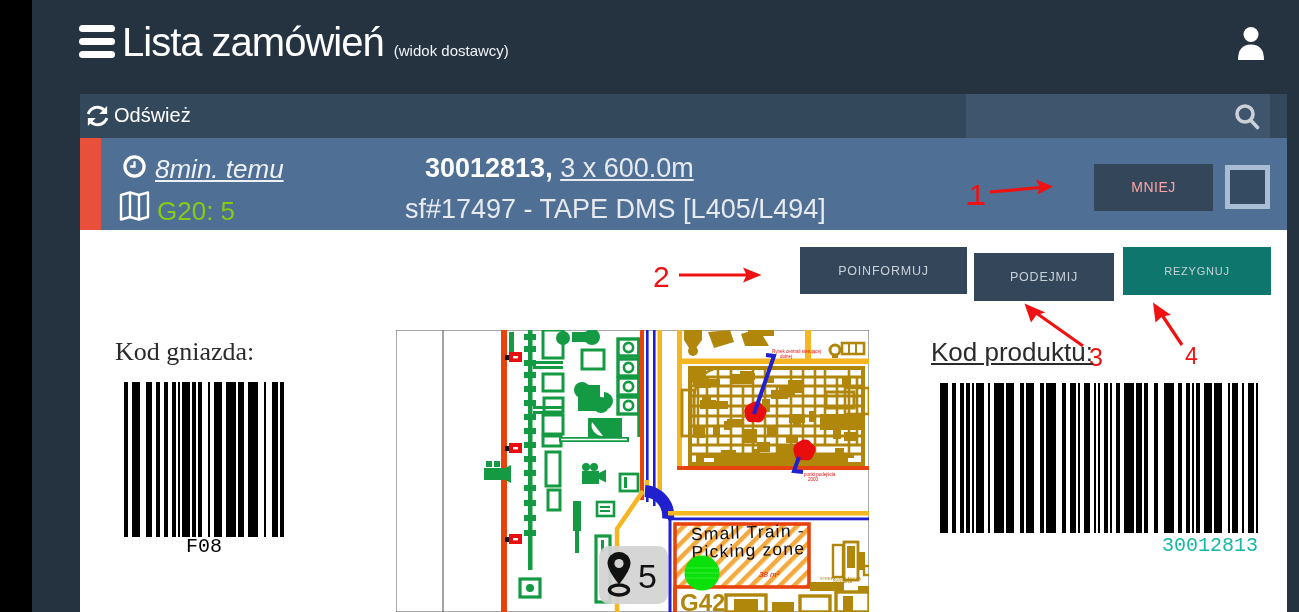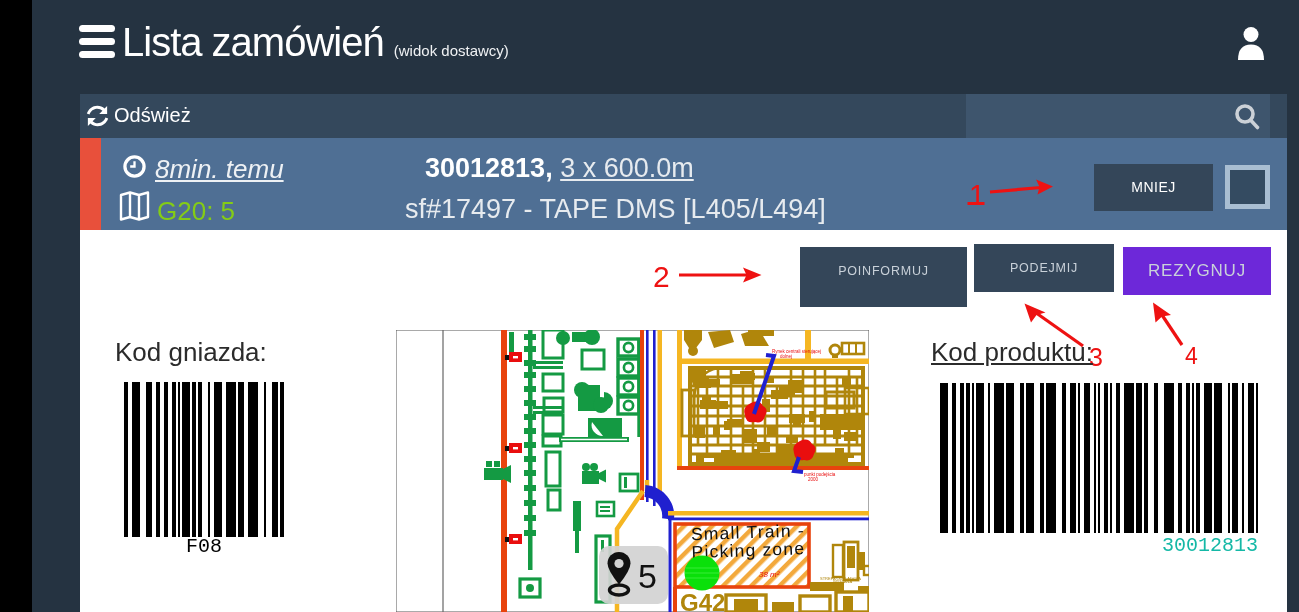--- a/index.html
+++ b/index.html
@@ -60,51 +60,51 @@
 
 <div class="abs" style="left:405px;top:194px;font-size:27px;color:#e7ebef;">sf#17497 - TAPE DMS [L405/L494]</div>
 
 <svg class="abs" style="left:955px;top:165px;" width="110" height="55" viewBox="0 0 110 55">
   <text x="14" y="39.5" font-size="29" fill="#ee1212" font-family="Liberation Sans">1</text>
   <rect x="12.5" y="37" width="17" height="3" fill="#ee1212"></rect>
   <line x1="35" y1="27" x2="86" y2="22.5" stroke="#ee1212" stroke-width="3.2"></line>
   <path d="M98 21.5 L81 14.5 L84.5 21.8 L82.5 29.5 Z" fill="#ee1212"></path>
 </svg>
 
-<div class="abs" style="left:1094px;top:164px;width:119px;height:47px;background:#344659;color:#ffffff;font-size:14px;letter-spacing:0.5px;text-align:center;line-height:47px;">MNIEJ</div>
+<div class="abs" style="left:1094px;top:164px;width:119px;height:47px;background:#344659;color:#fca5a5;font-size:14px;letter-spacing:0.5px;text-align:center;line-height:47px;">MNIEJ</div>
 
 <div class="abs" style="left:1225px;top:165px;width:35px;height:34px;background:#344b61;border:5px solid #a9bed2;"></div>
 
 <div class="abs" style="left:80px;top:230px;width:1207px;height:382px;background:#fff;"></div>
 
 <svg class="abs" style="left:640px;top:250px;" width="135" height="50" viewBox="0 0 135 50">
   <text x="13" y="36.5" font-size="30" fill="#ee1212" font-family="Liberation Sans">2</text>
   <line x1="39" y1="25" x2="108" y2="25" stroke="#ee1212" stroke-width="3.2"></line>
   <path d="M121.5 25 L103 17.5 L106.5 25 L103 32.5 Z" fill="#ee1212"></path>
 </svg>
 
-<div class="abs" style="left:800px;top:247px;width:167px;height:60px;background:#344659;color:#d5dbe1;font-size:12.5px;letter-spacing:0.8px;text-align:center;line-height:48px;color:#c9d1d9;">POINFORMUJ</div>
-
-<div class="abs" style="left:974px;top:244px;width:140px;height:48px;background:#344659;color:#d5dbe1;font-size:12.5px;letter-spacing:0.8px;text-align:center;line-height:48px;color:#c9d1d9;">PODEJMIJ</div>
-
-<div class="abs" style="left:1123px;top:247px;width:148px;height:48px;background:#6d28d9;color:#d5dbe1;font-size:17px;letter-spacing:0.8px;text-align:center;line-height:48px;color:#c9d1d9;">REZYGNUJ</div>
+<div class="abs" style="left:800px;top:247px;width:167px;height:47px;background:#344659;color:#d5dbe1;font-size:12.5px;letter-spacing:0.8px;text-align:center;line-height:48px;color:#c9d1d9;">POINFORMUJ</div>
+
+<div class="abs" style="left:974px;top:253px;width:140px;height:48px;background:#344659;color:#d5dbe1;font-size:12.5px;letter-spacing:0.8px;text-align:center;line-height:48px;color:#c9d1d9;">PODEJMIJ</div>
+
+<div class="abs" style="left:1123px;top:247px;width:148px;height:48px;background:#0f766e;color:#d5dbe1;font-size:11px;letter-spacing:0.8px;text-align:center;line-height:48px;color:#c9d1d9;">REZYGNUJ</div>
 
 <svg class="abs" style="left:1010px;top:295px;" width="105" height="75" viewBox="0 0 105 75">
   <line x1="73" y1="51" x2="22" y2="15" stroke="#ee1212" stroke-width="3.2"></line>
   <path d="M14.5 8.5 L21 27.5 L26.5 20 L35.5 17.5 Z" fill="#ee1212"></path>
   <text x="79" y="71" font-size="25" fill="#ee1212" font-family="Liberation Sans">3</text>
 </svg>
 
 <svg class="abs" style="left:1135px;top:295px;" width="80" height="75" viewBox="0 0 80 75">
   <line x1="47" y1="50" x2="23" y2="14" stroke="#ee1212" stroke-width="3.2"></line>
   <path d="M18 7.5 L20.5 27.5 L27 21.5 L36 20 Z" fill="#ee1212"></path>
   <text x="50" y="68.5" font-size="23" fill="#ee1212" font-family="Liberation Sans">4</text>
 </svg>
 
-<div class="abs" style="left:115px;top:337px;font-size:26px;color:#2b2b2b;">Kod gniazda:</div>
+<div class="abs" style="left:115px;top:337px;font-size:26px;color:#2b2b2b;font-family:Liberation Serif, serif;">Kod gniazda:</div>
 
 <svg class="abs" style="left:124px;top:382px;" width="160" height="155" viewBox="0 0 160 155" fill="#000">
 <rect x="0.0" width="4.0" height="155"></rect>
     <rect x="8.0" width="8.0" height="155"></rect>
     <rect x="22.0" width="6.0" height="155"></rect>
     <rect x="32.0" width="4.0" height="155"></rect>
     <rect x="40.0" width="4.0" height="155"></rect>
     <rect x="48.0" width="4.0" height="155"></rect>
     <rect x="54.0" width="2.0" height="155"></rect>
     <rect x="58.0" width="8.0" height="155"></rect>

